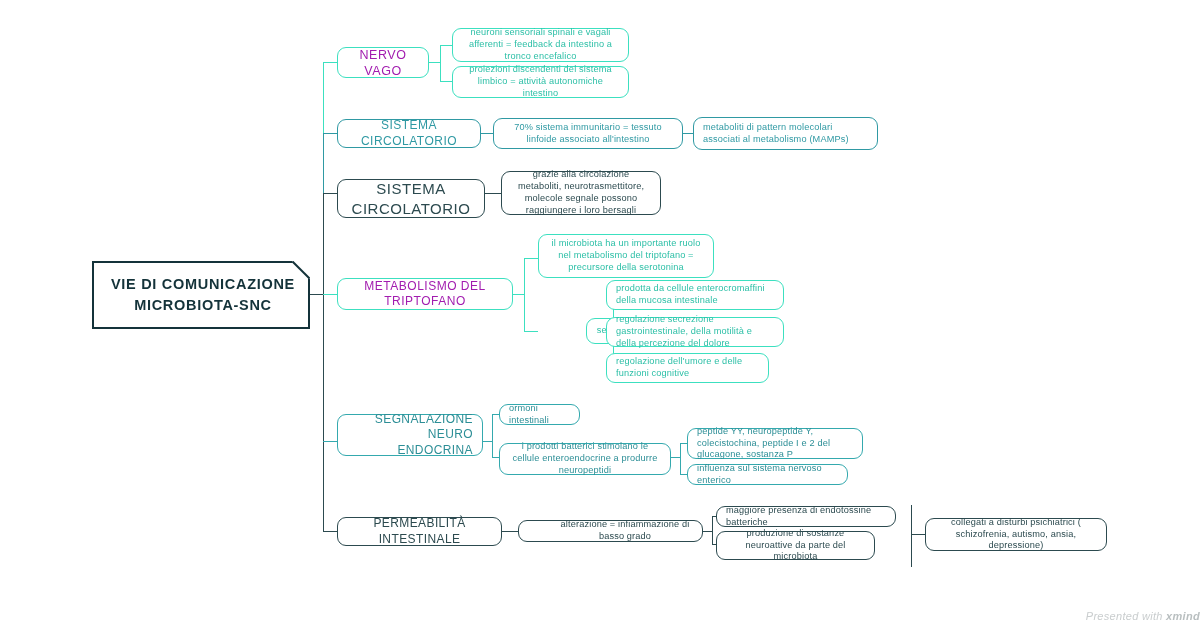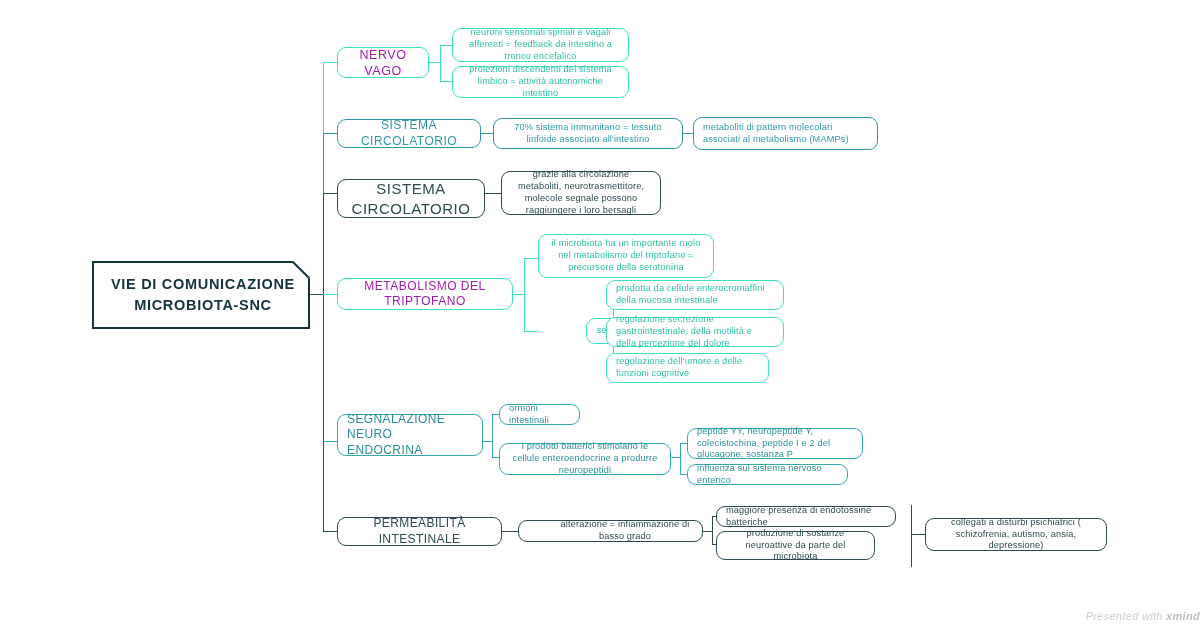--- a/index.html
+++ b/index.html
@@ -174,21 +174,21 @@
     <span>prodotta da cellule enterocromaffini della mucosa intestinale</span>
   </div>
   <div class="node c-bright-txt left" style="left:606px;top:317px;width:178px;height:30px;font-size:9.2px;">
     <span>regolazione secrezione gastrointestinale, della motilità e della percezione del dolore</span>
   </div>
   <div class="node c-bright-txt left" style="left:606px;top:353px;width:163px;height:30px;font-size:9.2px;">
     <span>regolazione dell'umore e delle funzioni cognitive</span>
   </div>
 
   <div class="ln h teal2" style="left:323px;top:441px;width:14px;"></div>
-  <div class="node c-teal2" style="left:337px;top:414px;width:146px;height:42px;font-size:12px;letter-spacing:.4px;justify-content:flex-start;text-align:left;">
+  <div class="node c-teal2" style="left:337px;top:414px;width:146px;height:42px;font-size:12px;letter-spacing:.4px;justify-content:flex-start;text-align:right;">
     <div>
       <div>SEGNALAZIONE NEURO</div>
       <div>ENDOCRINA</div>
     </div>
   </div>
   <div class="ln h teal2" style="left:483px;top:441px;width:10px;"></div>
   <div class="ln v teal2" style="left:492px;top:414px;height:44px;"></div>
   <div class="ln h teal2" style="left:492px;top:414px;width:8px;"></div>
   <div class="ln h teal2" style="left:492px;top:457px;width:8px;"></div>
 

